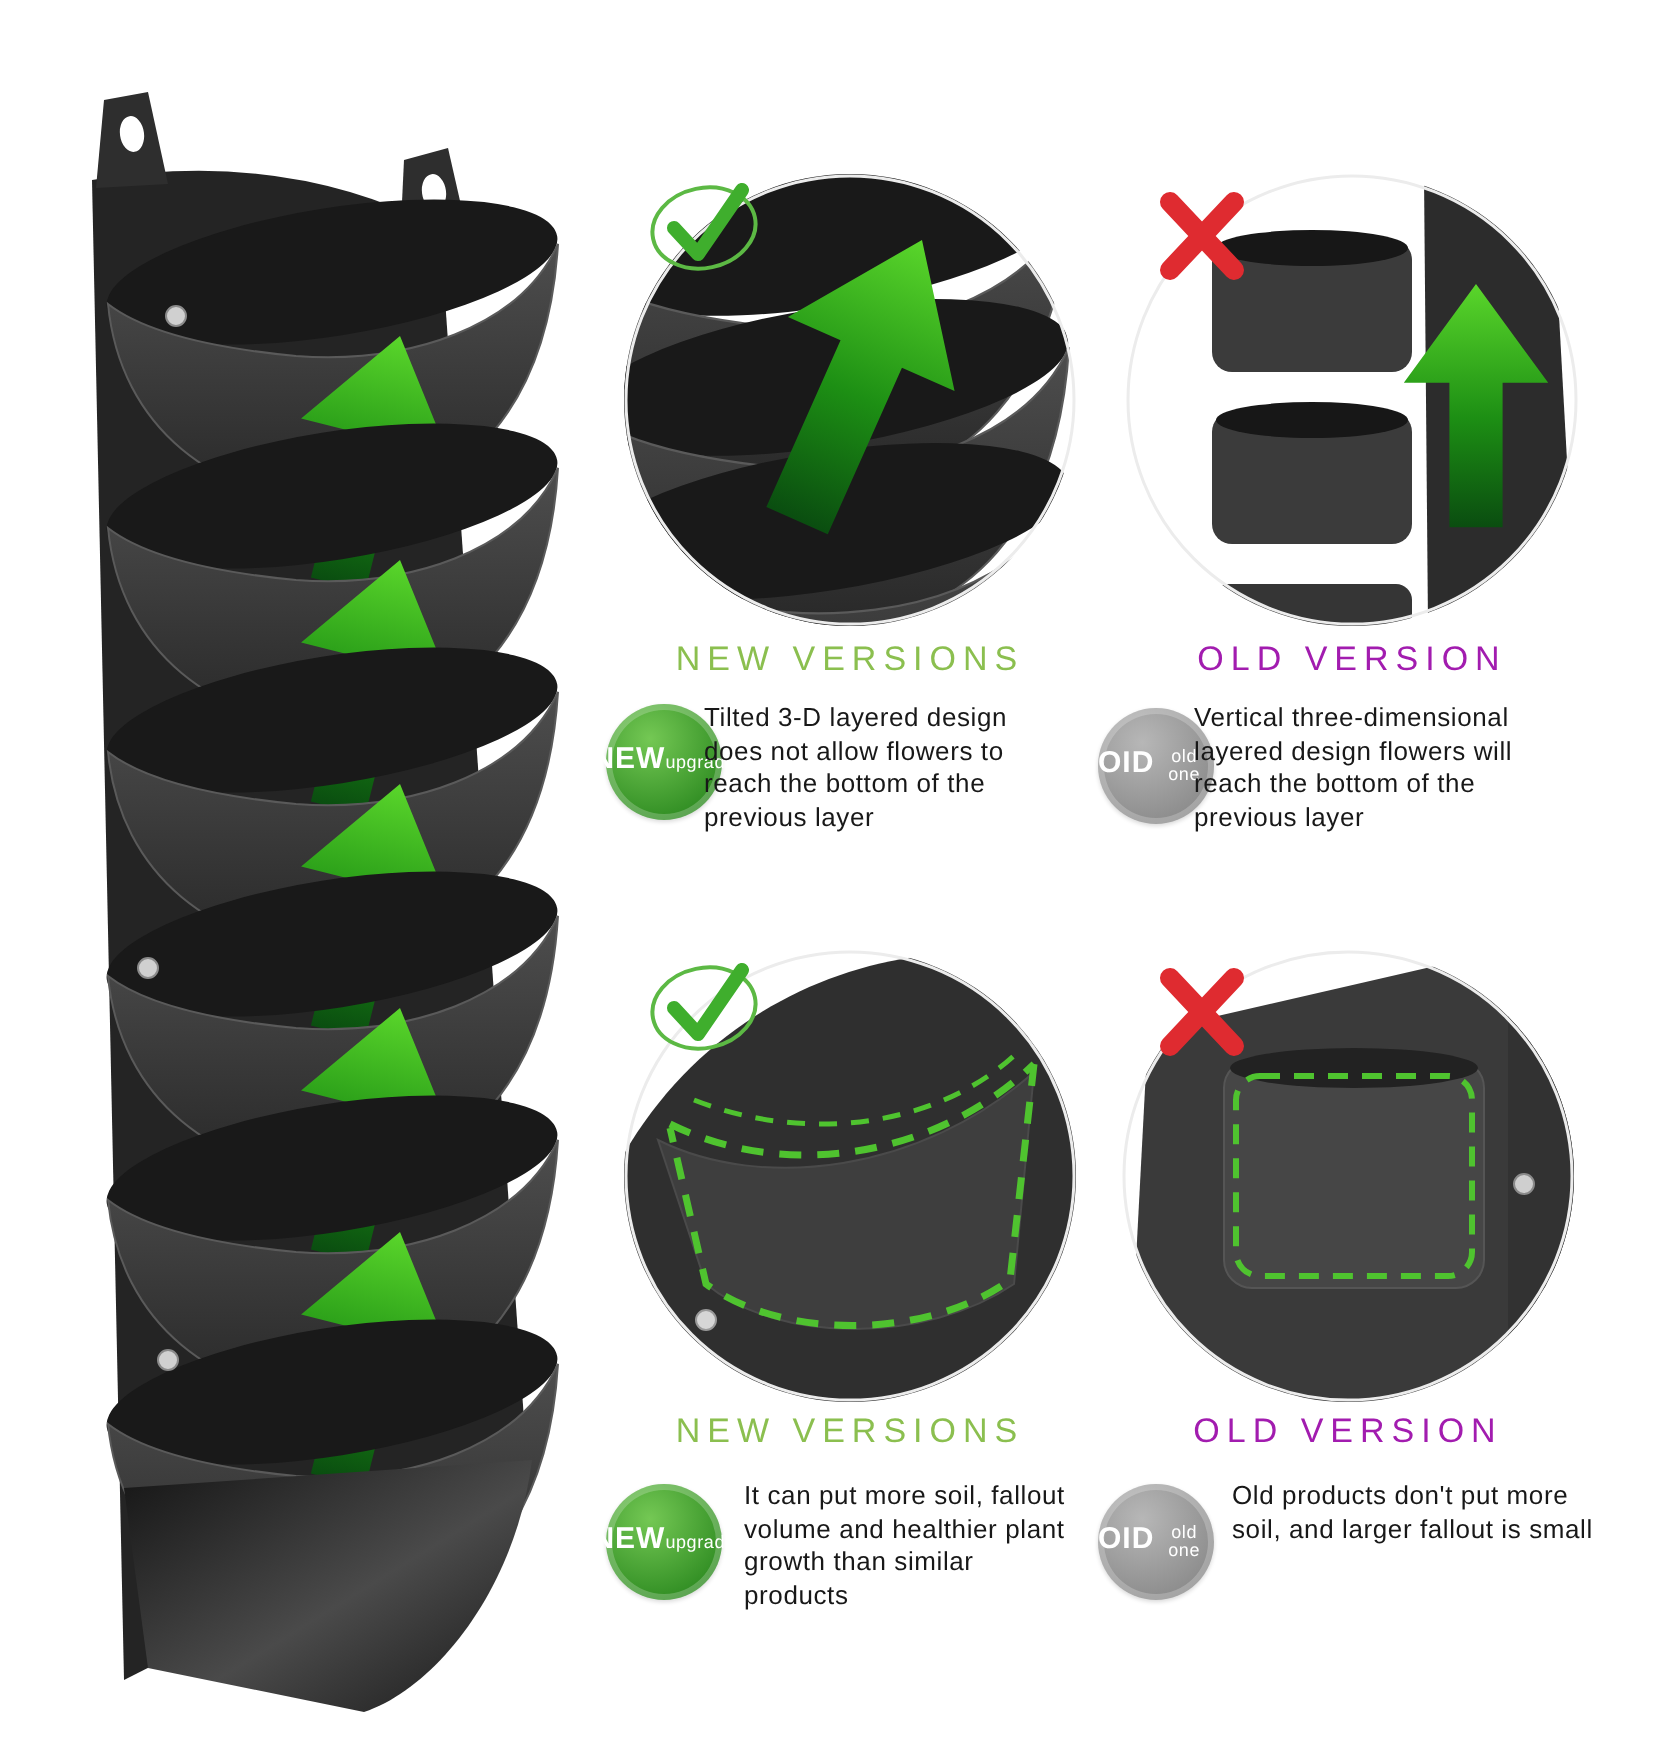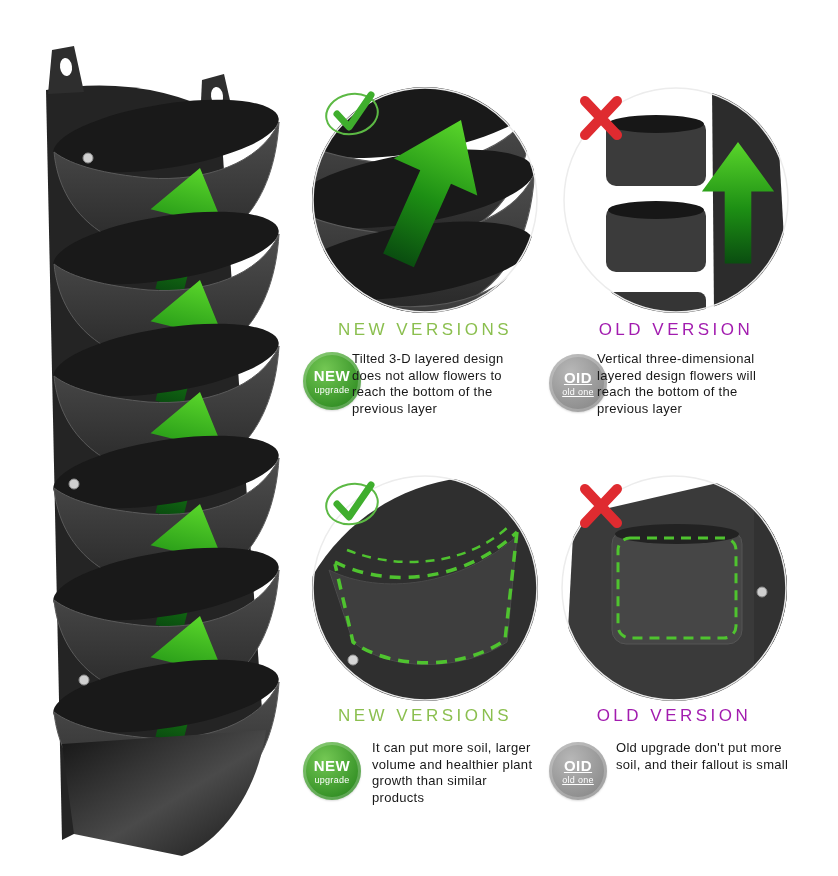--- a/index.html
+++ b/index.html
@@ -14,26 +14,26 @@
   
   .cmp-heading{
     position:absolute;width:228px;text-align:center;
     font-size:17px;letter-spacing:3.5px;font-weight:500;white-space:nowrap;
   }
   .heading-new{color:#8bbf4f;}
   .heading-old{color:#a21caf;}
   
   .badge{
     position:absolute;width:58px;height:58px;border-radius:50%;
-    display:flex;flex-direction:column;align-items:center;justify-content:center;
+    display:flex;align-items:center;justify-content:center;
     color:#fff;text-align:center;line-height:1;
     box-shadow:inset 0 0 0 3px rgba(255,255,255,0.22), 0 1px 2px rgba(0,0,0,0.15);
   }
   .badge-green{background:radial-gradient(circle at 38% 30%, #74c854, #2f8c22 78%);}
-  .badge-gray{background:radial-gradient(circle at 38% 30%, #b7b7b7, #8b8b8b 78%);text-decoration:underline;}
+  .badge-gray{background:radial-gradient(circle at 38% 30%, #b7b7b7, #8b8b8b 78%);}
   .badge-line1{font-size:15px;font-weight:bold;letter-spacing:0.5px;margin-bottom:3px;}
   .badge-line2{font-size:9px;letter-spacing:0.3px;}
   
   .cmp-text{
     position:absolute;font-size:13px;line-height:1.28;color:#181818;
     letter-spacing:0.3px;
   }
 </style>
 </head>
 <body>
@@ -199,21 +199,21 @@
     <use href="#xmark"></use>
   </svg>
 
   <div class="cmp-heading heading-new" style="left:311px;top:706px">NEW VERSIONS</div>
   <div class="cmp-heading heading-old" style="left:560px;top:706px">OLD VERSION</div>
 
   <div class="badge badge-green" style="left:303px;top:742px">
     <span class="badge-line1">NEW</span>
     <span class="badge-line2">upgrade</span>
   </div>
-  <div class="cmp-text" style="left:372px;top:740px;width:170px">It can put more soil, larger volume and healthier plant growth than similar products</div>
+  <div class="cmp-text" style="left:372px;top:740px;width:170px">It can put more soil, fallout volume and healthier plant growth than similar products</div>
 
   <div class="badge badge-gray" style="left:549px;top:742px">
     <span class="badge-line1">OID</span>
     <span class="badge-line2">old one</span>
   </div>
-  <div class="cmp-text" style="left:616px;top:740px;width:190px">Old upgrade don't put more soil, and their fallout is small</div>
+  <div class="cmp-text" style="left:616px;top:740px;width:190px">Old products don't put more soil, and larger fallout is small</div>
 
 </div>
 
 </body></html>

